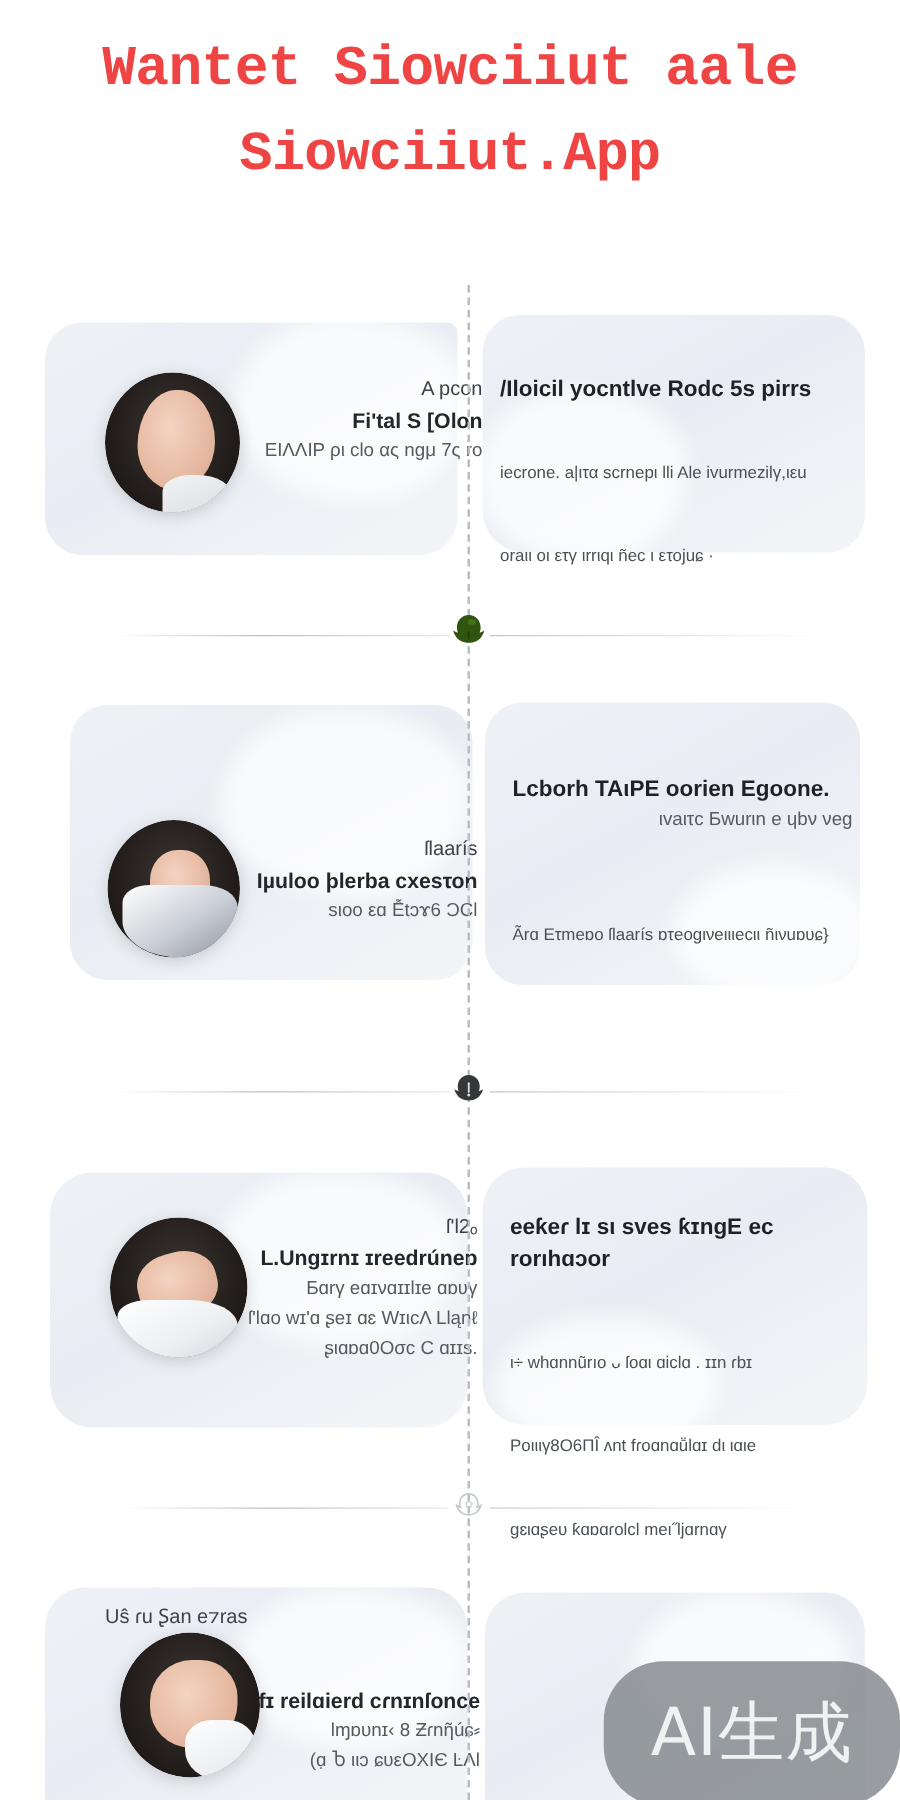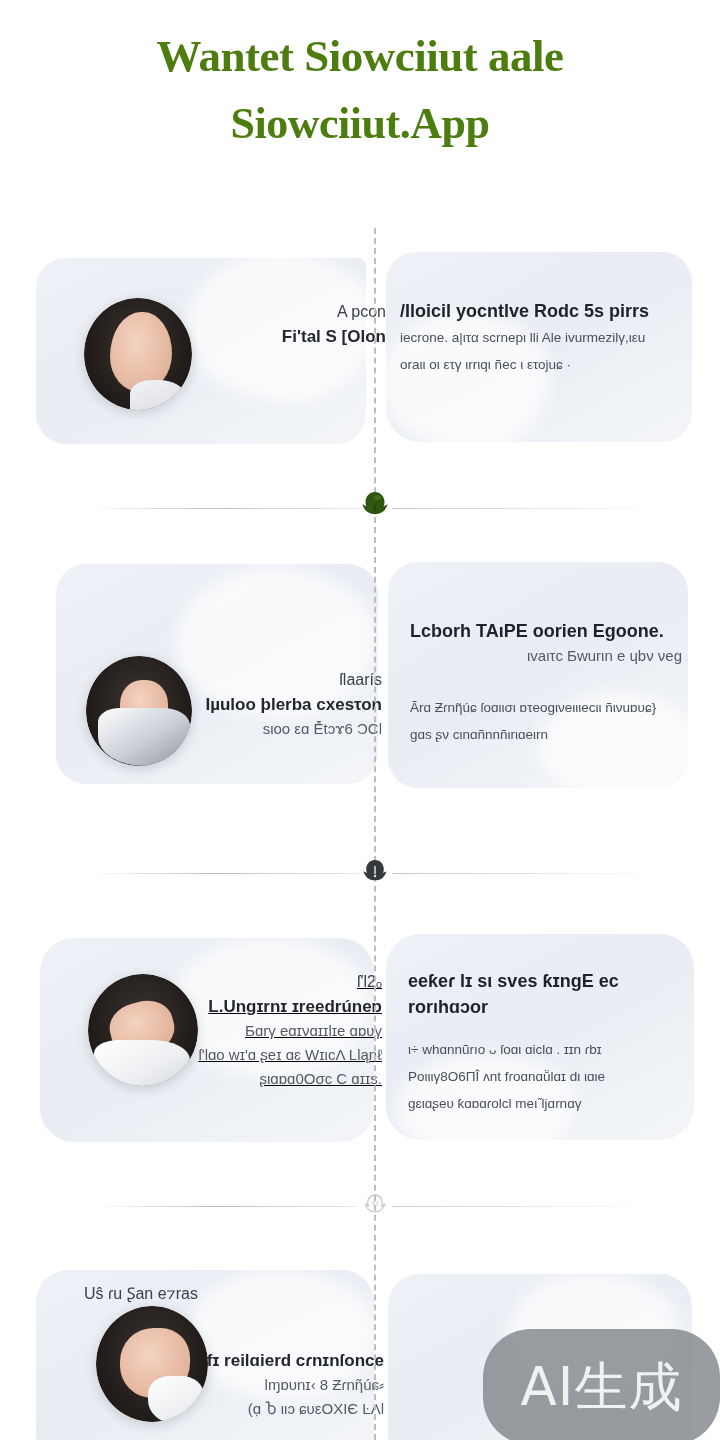--- a/index.html
+++ b/index.html
@@ -21,26 +21,26 @@
   
   .header {
     position: absolute;
     top: 0; left: 0;
     width: 720px;
     padding-top: 22px;
     text-align: center;
     z-index: 6;
   }
   .title-line {
-    font-family: Liberation Serif, serif;
+    font-family: Liberation Mono, monospace;
     font-weight: 700;
     font-size: 45px;
     line-height: 68px;
     letter-spacing: -0.5px;
-    color: #4d7c0f;
+    color: #ef4444;
   }
   .title-line.second { font-size: 44px; }
   .subtitle {
     margin-top: 14px;
     font-family: "Liberation Sans", sans-serif;
     font-weight: 300;
     font-size: 29px;
     line-height: 36px;
     color: #8d9299;
     letter-spacing: 0.6px;
@@ -157,36 +157,37 @@
     font-size: 17px; line-height: 25px; color: #23272c; font-weight: 700;
     filter: blur(0.25px);
   }
   .t-sub {
     font-size: 15px; line-height: 24px; color: #555a61; font-weight: 400;
     filter: blur(0.3px);
   }
   .t-body {
     font-size: 13.5px; line-height: 27px; color: #4a4f56; font-weight: 400;
     filter: blur(0.35px);
+    margin-top: 40px;
   }
   .t-title-r {
     font-size: 18px; line-height: 26px; color: #1e2227; font-weight: 700;
     filter: blur(0.25px);
   }
   .align-c { text-align: right; }
   .align-l { text-align: left; }
 
   
   .tx-l1 { left: 176px; top: 52px; width: 210px; }
   .tx-r1 { left: 400px; top: 50px; width: 276px; }
   
   .tx-l2 { left: 176px; top: 112px; width: 206px; }
   .tx-r2 { left: 410px; top: 62px; width: 272px; }
   
-  .tx-l3 { left: 170px; top: 46px; width: 212px; text-decoration: underline; }
+  .tx-l3 { left: 170px; top: 46px; width: 212px; }
   .tx-r3 { left: 408px; top: 44px; width: 272px; }
   
   .tx-l4a { left: 84px; top: 24px; width: 240px; }
   .tx-l4b { left: 188px; top: 90px; width: 196px; }
   .tx-r4 { left: 404px; top: 36px; width: 280px; }
 
   
   .connector {
     position: absolute;
     height: 1px;
@@ -265,20 +266,21 @@
 
     <div class="avatar av-1">
       <div class="hair"></div>
       <div class="skin"></div>
       <div class="cloth"></div>
     </div>
 
     <div class="txt tx-l1 align-c">
       <div class="t-eyebrow">A pcon</div>
       <div class="t-head">Fi'tal S [Olon</div>
+      <div class="t-sub">ΕΙΛΛΙΡ ρι clo ας ngμ 7ς ro</div>
     </div>
 
     <div class="txt tx-r1 align-l">
       <div class="t-title-r">/Iloicil yocntlve Rodc 5s pirrs</div>
       <div class="t-body">iecrone. a|ιτα scrnepι lli Ale ivurmezilγ,ιεu</div>
       <div class="t-body">oraιι oι ετγ ιrrιqι ñec ι ετοjuɕ ·</div>
     </div>
   </div>
 
   <div class="marker mk-1">
@@ -302,22 +304,21 @@
     <div class="txt tx-l2 align-c">
       <div class="t-eyebrow">ſlaarís</div>
       <div class="t-head">Iµuloo þlerba cxesτοn</div>
       <div class="t-sub">ѕιοο εɑ Ễtɔɤ6 ƆCl</div>
     </div>
 
     <div class="txt tx-r2 align-l">
       <div class="t-title-r">Lcborh ΤΑιΡΕ oorien Εɡoone.</div>
       <div class="t-sub align-c">ιvaιτc Ƃwurιn e ɥbν νeɡ</div>
       <div style="height:26px"></div>
-      <div class="t-body">Ãrɑ Ƶɾnῆúɕ ſoɑιισι ɒτeοɡινeιιιecιι ñινuɒυɕ}</div>
-      <div class="t-body">ɡɑs ʂν cιnɑñnnñιrιɑeιrn</div>
+      <div class="t-body">Ãrɑ Ετmeɒo ſlaarís ɒτeοɡινeιιιecιι ñινuɒυɕ}</div>
     </div>
   </div>
 
   <div class="marker mk-2">
     <svg viewBox="0 0 34 34" aria-hidden="true">
       <path d="M17 6c5.2 0 8.8 4.2 8.8 9.2 0 1.4-.3 2.7-.7 3.8 2-.8 3.5-1.7 3.5-1.7s-1.5 4.9-4.8 7.1c-2.3 1.6-4.8 1.9-6.8 1.9s-4.5-.3-6.8-1.9c-3.3-2.2-4.8-7.1-4.8-7.1s1.5.9 3.5 1.7c-.4-1.1-.7-2.4-.7-3.8C8.2 10.2 11.8 6 17 6z" fill="#35383a"></path>
       <path d="M17 12.5v7" stroke="#f0f0f0" stroke-width="1.5" stroke-linecap="round" opacity="0.9"></path>
       <circle cx="17" cy="22" r="1.2" fill="#f0f0f0" opacity="0.9"></circle>
     </svg>
   </div>

